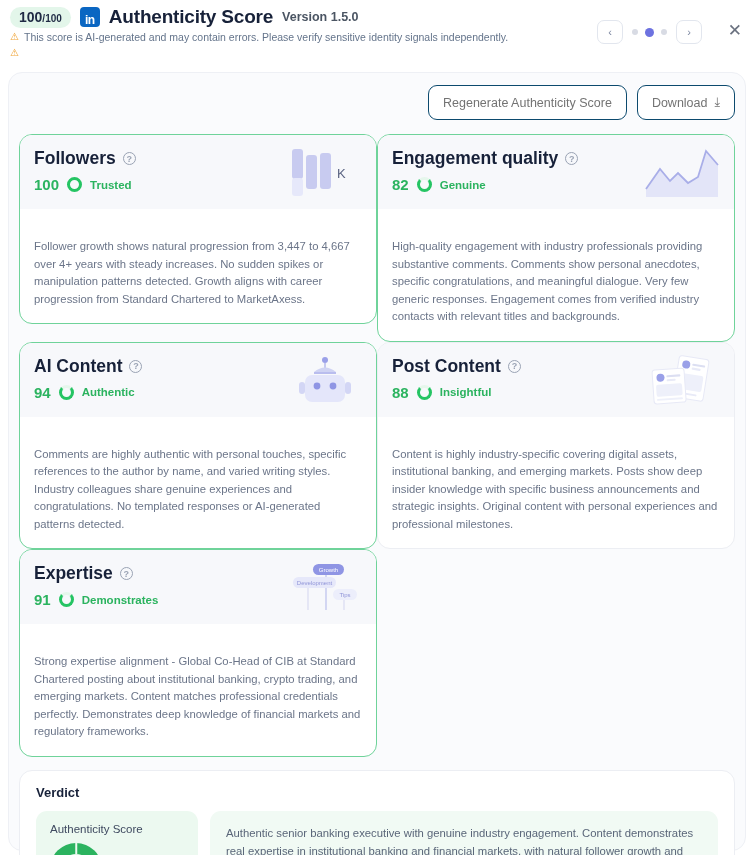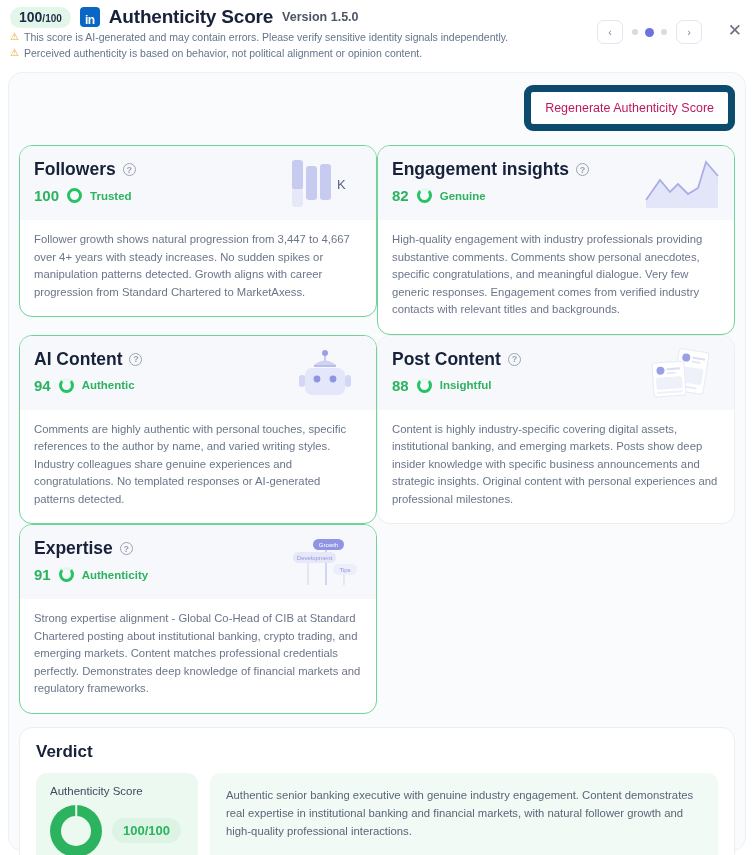--- a/index.html
+++ b/index.html
@@ -51,22 +51,22 @@
   .panel {
     margin: 8px 8px 0 8px;
     background: #fafbfd;
     border: 1px solid #eef0f5;
     border-radius: 14px;
     height: 779px;
     padding: 12px 10px 10px 10px;
   }
   .actions { display: flex; justify-content: flex-end; gap: 10px; margin-bottom: 14px; }
   .btn {
-    border: 7px solid #0c4a6e; background: #fff; border-radius: 9px;
-    font-size: 12.5px; color: #be185d; padding: 9px 14px; cursor: pointer;
+    border: 1px solid #0c4a6e; background: #fff; border-radius: 9px;
+    font-size: 12.5px; color: #737373; padding: 9px 14px; cursor: pointer;
     display: flex; align-items: center; gap: 7px; font-family: inherit;
   }
 
   
   .grid { display: grid; grid-template-columns: 1fr 1fr; align-items: start; }
   .card {
     background: #fff; border-radius: 13px; border: 1px solid #6fd39a;
     overflow: hidden;
   }
   .card.plain { border-color: #eceef3; }
@@ -81,30 +81,30 @@
   }
   .score-row { display: flex; align-items: center; gap: 8px; margin-top: 7px; }
   .score-num { font-size: 15px; font-weight: 700; color: #2bb35f; }
   .ring {
     width: 15px; height: 15px; border-radius: 50%;
     border: 3px solid #25c463; flex: none;
   }
   .ring.partial { border-top-color: #e6f7ec; }
   .score-label { font-size: 11.5px; font-weight: 700; color: #2bb35f; }
   .card-body { padding: 11px 14px 15px 14px; }
-  .card-body p { font-size: 11.3px; line-height: 1.55; color: #6b7589; }
+  .card-body p { font-size: 11.3px; line-height: 1.55; color: #6b7589; margin-top: 18px; }
 
   .illus { position: absolute; right: 12px; top: 12px; width: 78px; height: 52px; }
 
   
   .verdict {
     background: #fff; border: 1px solid #eceef3; border-radius: 13px;
     margin-top: 13px; padding: 14px 16px 16px 16px;
   }
-  .verdict-title { font-size: 17px; font-weight: 700; color: #172139; margin-bottom: 11px; }
+  .verdict-title { font-size: 13px; font-weight: 700; color: #172139; margin-bottom: 11px; }
   .verdict-row { display: flex; gap: 12px; }
   .vscore-box {
     background: #ecf9f0; border-radius: 11px; padding: 12px 14px 14px 14px;
     width: 162px; flex: none;
   }
   .vscore-label { font-size: 11.5px; color: #3f4a60; margin-bottom: 8px; }
   .vscore-inner { display: flex; align-items: center; gap: 10px; }
   .donut {
     width: 52px; height: 52px; border-radius: 50%;
     background: conic-gradient(#2bb35f 0 100%);
@@ -142,21 +142,20 @@
     <div class="app-version">Version 1.5.0</div>
   </div>
 
 
   <div class="warn-row">
     <span class="warn-ico">⚠</span>
     <span class="wtext">This score is AI-generated and may contain errors. Please verify sensitive identity signals independently.</span>
   </div>
   <div class="warn-row">
     <span class="warn-ico">⚠</span>
-    <span class="wtext">Perceived authenticity is based on behavior, not political alignment or opinion content.</span>
   </div>
 
   <div class="pager">
     <div class="pg-btn">
       <span>‹</span>
     </div>
     <div class="dots">
       <span class="dot"></span>
       <span class="dot active"></span>
       <span class="dot"></span>
@@ -166,20 +165,24 @@
     </div>
   </div>
   <div class="close-x">✕</div>
 </div>
 
 <div class="panel">
 
   <div class="actions">
     <button class="btn">
       <span>Regenerate Authenticity Score</span>
+    </button>
+    <button class="btn">
+      <span>Download</span>
+      <span>⤓</span>
     </button>
   </div>
 
   <div class="grid">
 
     <div class="card">
       <div class="card-head">
         <div class="card-title">
           <span>Followers</span>
           <span class="help-ico">?</span>
@@ -198,21 +201,21 @@
         </svg>
       </div>
       <div class="card-body">
         <p>Follower growth shows natural progression from 3,447 to 4,667 over 4+ years with steady increases. No sudden spikes or manipulation patterns detected. Growth aligns with career progression from Standard Chartered to MarketAxess.</p>
       </div>
     </div>
 
     <div class="card">
       <div class="card-head">
         <div class="card-title">
-          <span>Engagement insights</span>
+          <span>Engagement quality</span>
           <span class="help-ico">?</span>
         </div>
         <div class="score-row">
           <span class="score-num">82</span>
           <span class="ring partial"></span>
           <span class="score-label">Genuine</span>
         </div>
         <svg class="illus" viewBox="0 0 78 52">
           <path d="M2 42 L16 22 L26 34 L34 26 L44 36 L54 30 L62 4 L74 18 L74 50 L2 50 Z" fill="#e3e5f8"></path>
           <polyline points="2,42 16,22 26,34 34,26 44,36 54,30 62,4 74,18" fill="none" stroke="#a9aee8" stroke-width="1.8"></polyline>
@@ -288,21 +291,21 @@
 
     <div class="card">
       <div class="card-head">
         <div class="card-title">
           <span>Expertise</span>
           <span class="help-ico">?</span>
         </div>
         <div class="score-row">
           <span class="score-num">91</span>
           <span class="ring partial"></span>
-          <span class="score-label">Authenticity</span>
+          <span class="score-label">Demonstrates</span>
         </div>
         <svg class="illus" viewBox="0 0 78 52">
           <line x1="22" y1="20" x2="22" y2="48" stroke="#e0e2f4" stroke-width="1.6"></line>
           <line x1="40" y1="12" x2="40" y2="48" stroke="#c9cdf0" stroke-width="1.6"></line>
           <line x1="58" y1="32" x2="58" y2="48" stroke="#e0e2f4" stroke-width="1.6"></line>
           <rect x="27" y="2" width="31" height="11" rx="5.5" fill="#8f95e4"></rect>
           <text x="42.5" y="9.8" text-anchor="middle" font-family="Liberation Sans, sans-serif" font-size="6" fill="#ffffff">Growth</text>
           <rect x="7" y="15" width="43" height="11" rx="5.5" fill="#e6e8fa"></rect>
           <text x="28.5" y="22.8" text-anchor="middle" font-family="Liberation Sans, sans-serif" font-size="6" fill="#9095d8">Development</text>
           <rect x="47" y="27" width="24" height="11" rx="5.5" fill="#eceefb"></rect>

